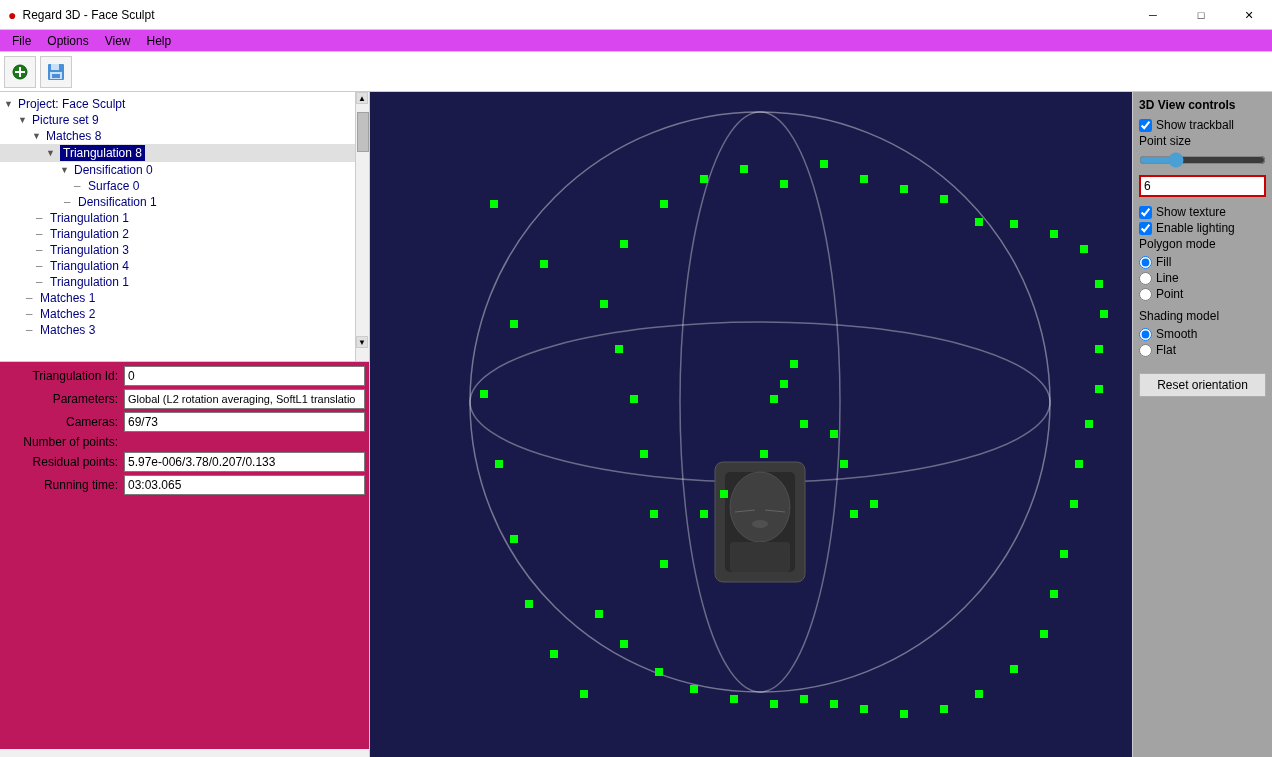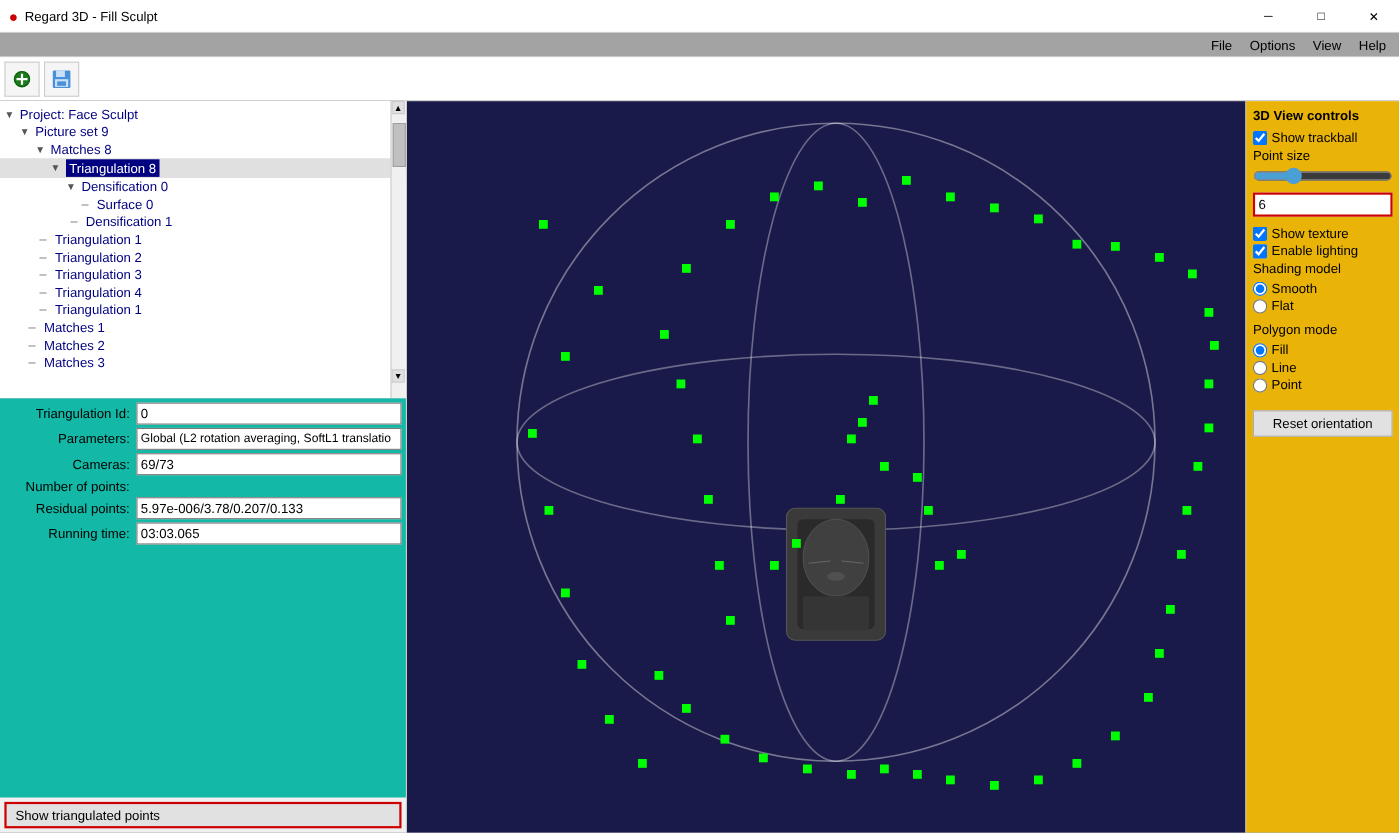--- a/index.html
+++ b/index.html
@@ -15,26 +15,25 @@
       border-bottom: 1px solid #ccc;
       position: relative;
     }
     .title-bar-text { font-size: 12px; color: #000; flex: 1; }
     .title-bar-controls { display: flex; gap: 2px; position: absolute; right: 0; top: 0; height: 30px; align-items: center; }
     .title-btn { width: 46px; height: 30px; border: none; background: transparent; cursor: pointer; font-size: 11px; display: flex; align-items: center; justify-content: center; }
 
     
     .menu-bar {
       height: 22px;
-      background: #a3a3a3;
+      background: #d946ef;
       display: flex;
       align-items: center;
       padding: 0 4px;
       border-bottom: 1px solid #ccc;
-      justify-content: flex-end;
     }
     .menu-item {
       padding: 2px 8px;
       cursor: pointer;
       color: #000;
     }
 
     
     .toolbar {
       height: 40px;
@@ -86,21 +85,21 @@
       white-space: nowrap;
     }
     .tree-indent { display: inline-block; }
     .tree-arrow { display: inline-block; width: 14px; font-size: 9px; color: #555; }
     .tree-label { color: #000080; font-size: 12px; }
     .tree-label.highlight { background: #000080; color: #fff; padding: 1px 3px; }
 
     
     .properties-panel {
       flex: 1;
-      background: #14b8a6;
+      background: #be185d;
       padding: 4px;
     }
     .prop-row {
       display: flex;
       align-items: center;
       margin-bottom: 3px;
     }
     .prop-label {
       text-align: right;
       min-width: 120px;
@@ -142,21 +141,21 @@
     .viewport {
       flex: 1;
       background: #1a1a4a;
       position: relative;
       overflow: hidden;
     }
 
     
     .right-panel {
       width: 140px;
-      background: #eab308;
+      background: #a3a3a3;
       border-left: 1px solid #ccc;
       padding: 6px 6px;
     }
     .panel-title {
       font-size: 12px;
       font-weight: bold;
       color: #000;
       margin-bottom: 6px;
     }
     .panel-section {
@@ -210,21 +209,21 @@
     .viewport-canvas {
       width: 100%;
       height: 100%;
     }
   </style>
 </head>
 <body>
 
 <div class="title-bar">
   <span style="color:#cc0000;font-size:14px;margin-right:6px;">●</span>
-  <span class="title-bar-text">Regard 3D - Fill Sculpt</span>
+  <span class="title-bar-text">Regard 3D - Face Sculpt</span>
   <div class="title-bar-controls">
     <button class="title-btn">─</button>
     <button class="title-btn">□</button>
     <button class="title-btn close">✕</button>
   </div>
 </div>
 
 <div class="menu-bar">
   <span class="menu-item">File</span>
   <span class="menu-item">Options</span>
@@ -373,23 +372,20 @@
         <span class="prop-label">Residual points:</span>
         <input class="prop-value" type="text" readonly="" value="5.97e-006/3.78/0.207/0.133" style="">
       </div>
       <div class="prop-row">
         <span class="prop-label">Running time:</span>
         <input class="prop-value" type="text" readonly="" value="03:03.065" style="">
       </div>
     </div>
 
     <div class="action-buttons">
-      <button class="action-btn highlighted">
-        <span>Show triangulated points</span>
-      </button>
     </div>
   </div>
 
   <div class="viewport">
     <svg class="viewport-canvas" xmlns="http://www.w3.org/2000/svg">
 
       <ellipse cx="390" cy="310" rx="290" ry="290" fill="none" stroke="rgba(255,255,255,0.4)" stroke-width="1.5"></ellipse>
 
       <ellipse cx="390" cy="310" rx="290" ry="80" fill="none" stroke="rgba(255,255,255,0.35)" stroke-width="1.5"></ellipse>
 
@@ -502,45 +498,45 @@
     </div>
 
     
     <div class="checkbox-row">
       <input type="checkbox" id="enableLighting" checked="" style="">
       <label for="enableLighting">Enable lighting</label>
     </div>
 
     
     <div class="panel-section">
+      <div class="panel-section-title">Polygon mode</div>
+      <div class="radio-row">
+        <input type="radio" name="polygonMode" id="pmFill" checked="" style="">
+        <label for="pmFill">Fill</label>
+      </div>
+      <div class="radio-row">
+        <input type="radio" name="polygonMode" id="pmLine" style="">
+        <label for="pmLine">Line</label>
+      </div>
+      <div class="radio-row">
+        <input type="radio" name="polygonMode" id="pmPoint" style="">
+        <label for="pmPoint">Point</label>
+      </div>
+    </div>
+
+    
+    <div class="panel-section">
       <div class="panel-section-title">Shading model</div>
       <div class="radio-row">
         <input type="radio" name="shadingModel" id="smSmooth" checked="" style="">
         <label for="smSmooth">Smooth</label>
       </div>
       <div class="radio-row">
         <input type="radio" name="shadingModel" id="smFlat" style="">
         <label for="smFlat">Flat</label>
       </div>
     </div>
 
     
-    <div class="panel-section">
-      <div class="panel-section-title">Polygon mode</div>
-      <div class="radio-row">
-        <input type="radio" name="polygonMode" id="pmFill" checked="" style="">
-        <label for="pmFill">Fill</label>
-      </div>
-      <div class="radio-row">
-        <input type="radio" name="polygonMode" id="pmLine" style="">
-        <label for="pmLine">Line</label>
-      </div>
-      <div class="radio-row">
-        <input type="radio" name="polygonMode" id="pmPoint" style="">
-        <label for="pmPoint">Point</label>
-      </div>
-    </div>
-
-    
     <button class="reset-btn">Reset orientation</button>
   </div>
 
 </div>
 
 </body></html>

